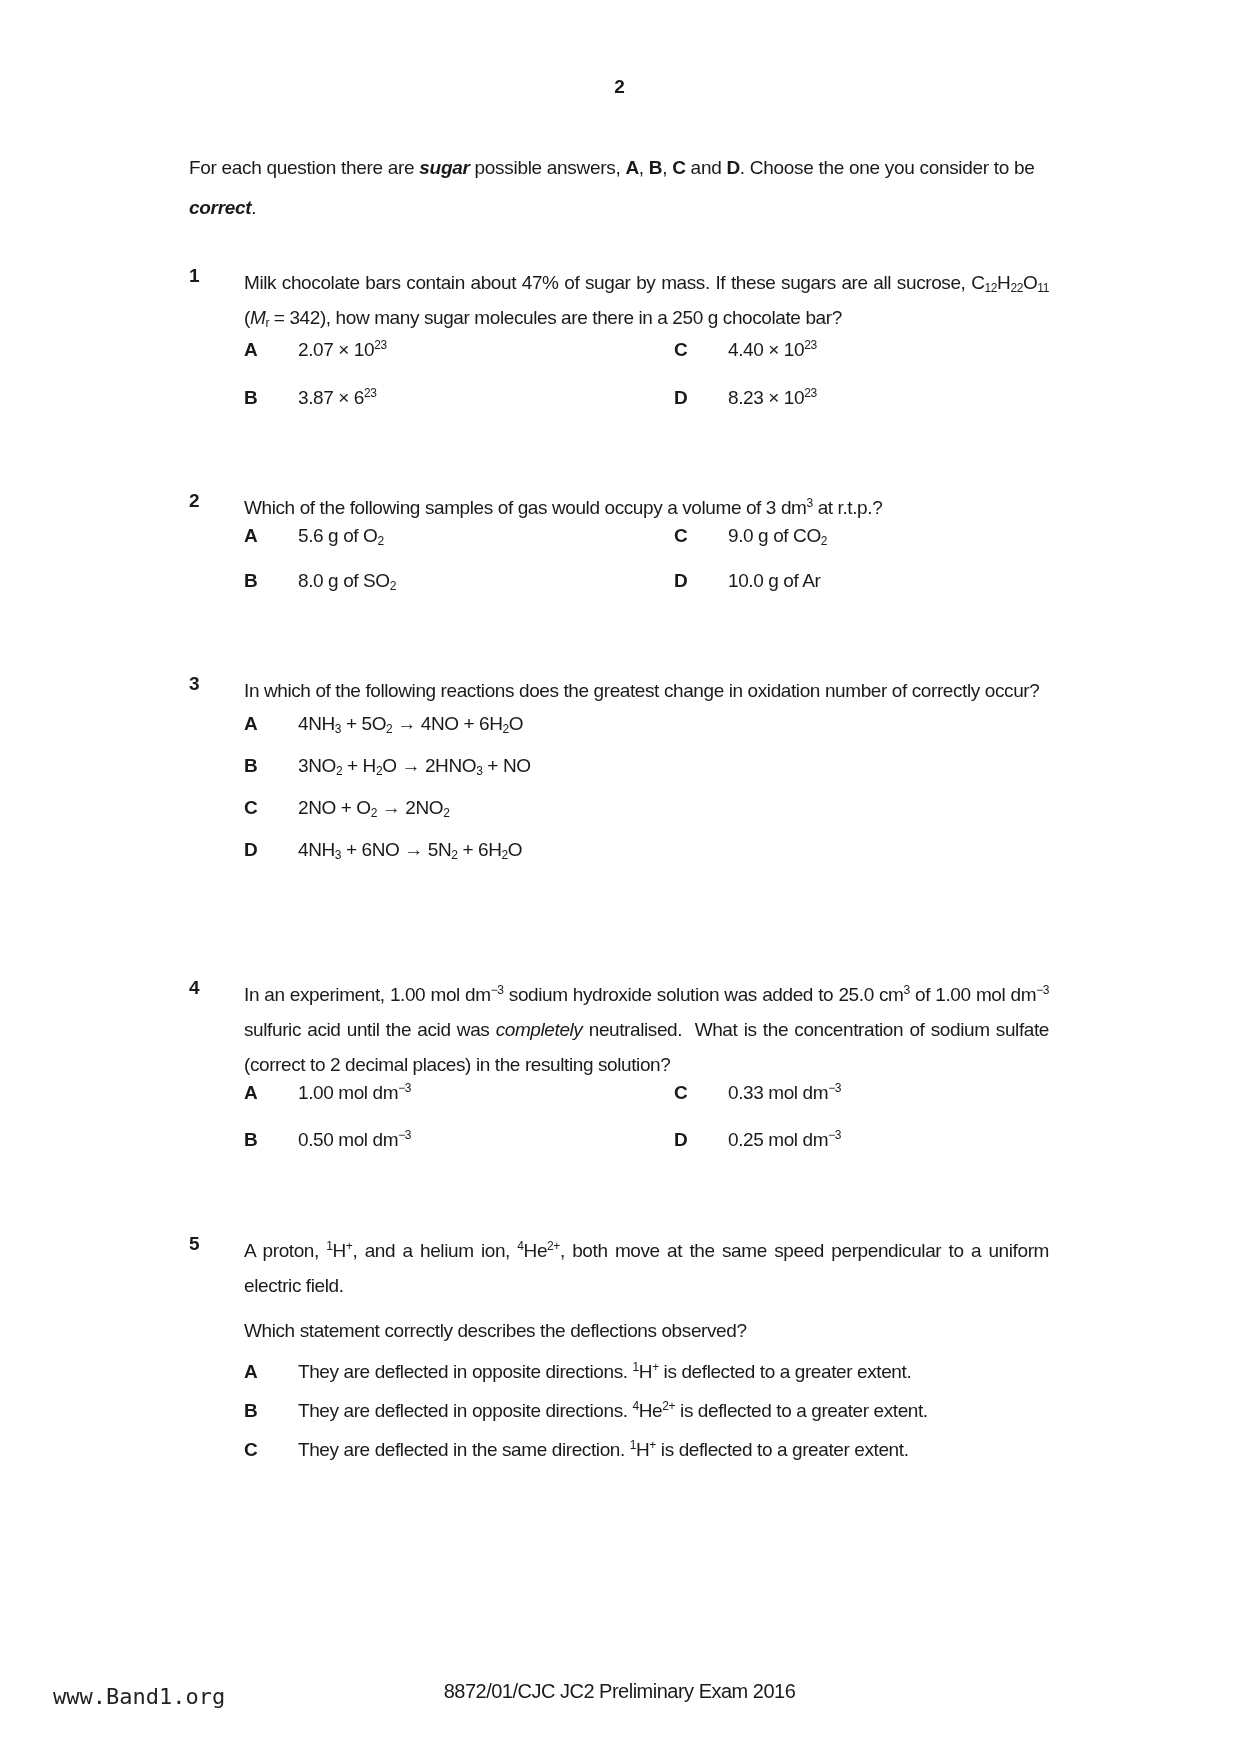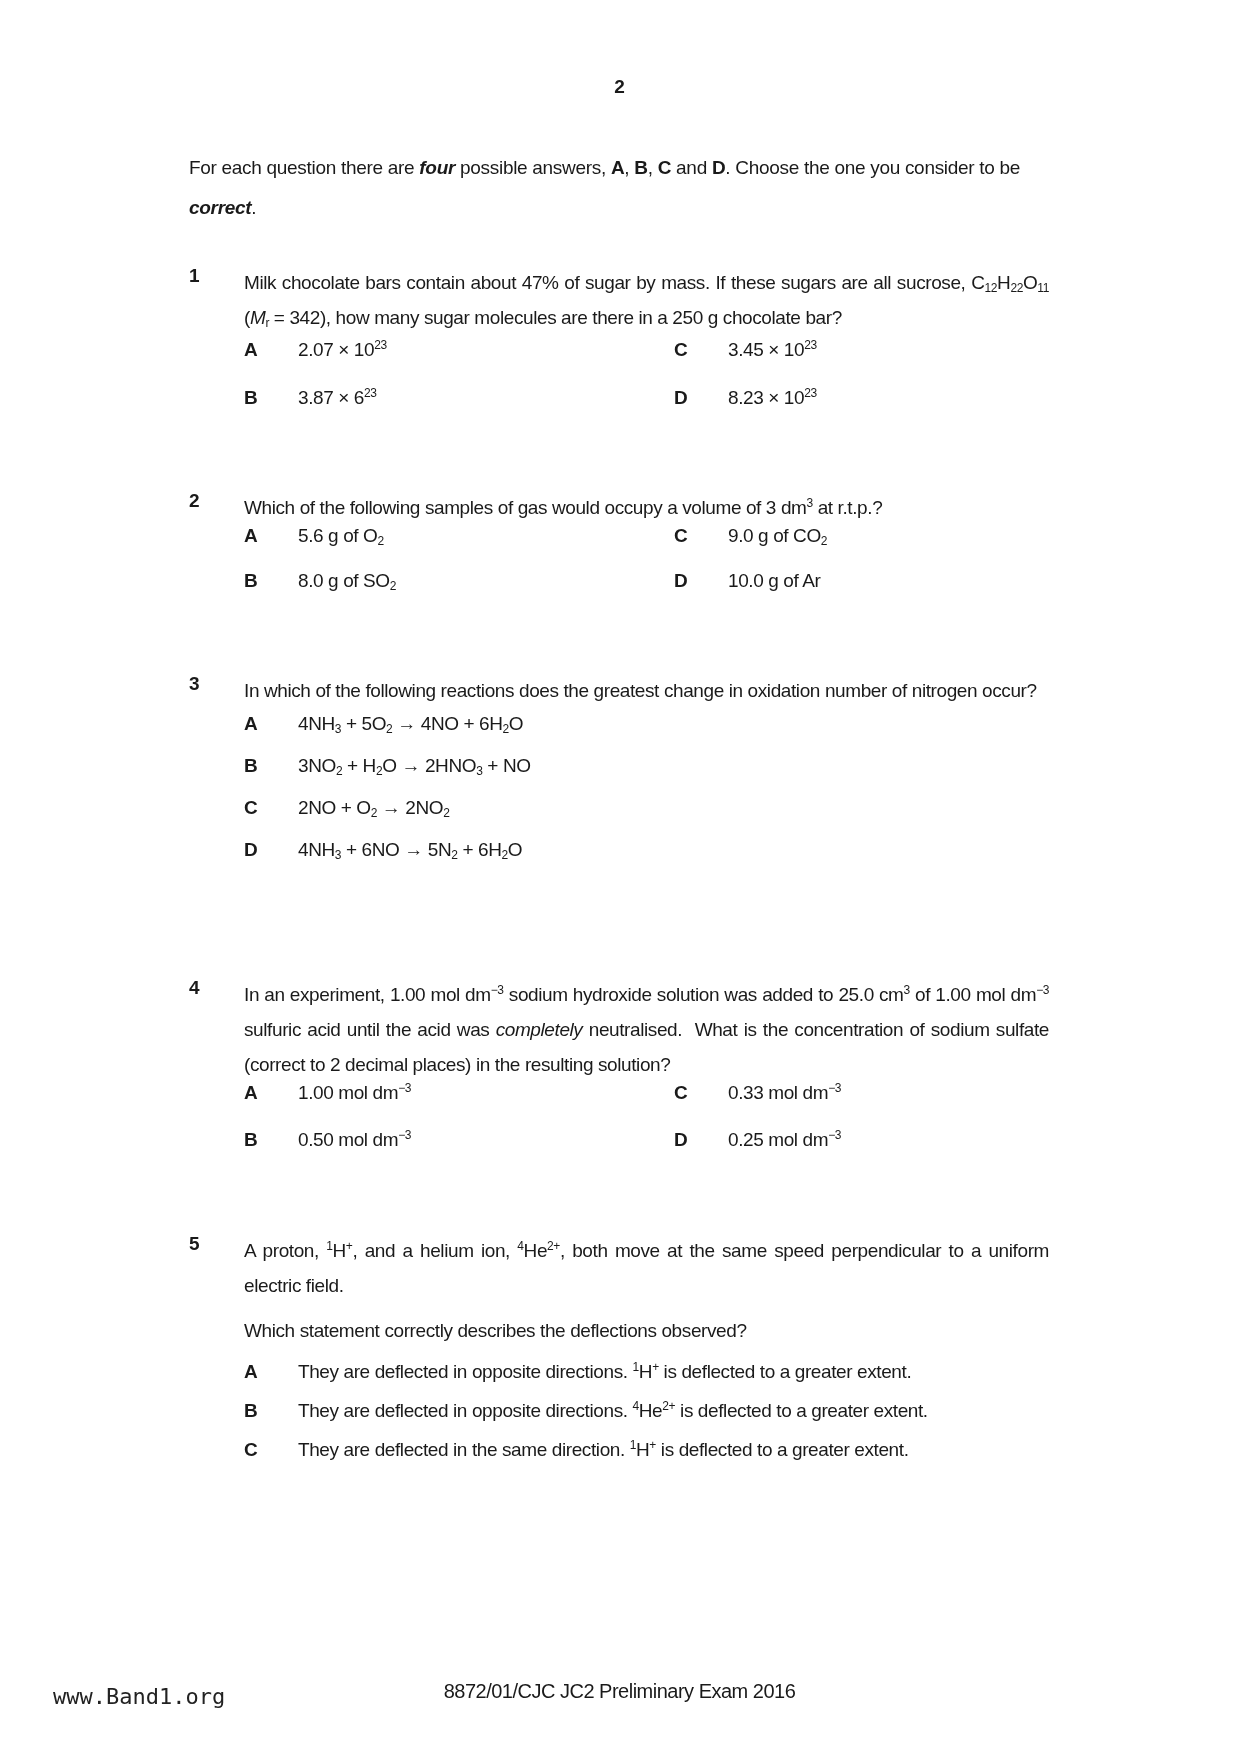--- a/index.html
+++ b/index.html
@@ -21,47 +21,47 @@
   sub { font-size: 12px; vertical-align: -3px; line-height: 0; }
   sup { font-size: 12px; vertical-align: 7px; line-height: 0; }
   .footer { position: absolute; top: 1680px; left: 0; width: 1239px; text-align: center; font-size: 20px; letter-spacing: -0.5px; }
   .watermark { position: absolute; left: 53px; top: 1684px; font-family: "DejaVu Sans Mono", monospace; font-size: 22px; color: #222; }
 </style>
 </head>
 <body>
 
 <div class="page-num">2</div>
 
-<div class="instr"><span>For each question there are </span><span class="bi">four</span><span> possible answers, </span><span class="b">A</span>, <span class="b">B</span>, <span class="b">C</span> and <span class="b">D</span><span>. Choose the one you consider to be </span><span class="bi">correct</span><span>.</span></div>
+<div class="instr"><span>For each question there are </span><span class="bi">sugar</span><span> possible answers, </span><span class="b">A</span>, <span class="b">B</span>, <span class="b">C</span> and <span class="b">D</span><span>. Choose the one you consider to be </span><span class="bi">correct</span><span>.</span></div>
 
 <div class="q" style="top:265px;">
   <span class="num">1</span>
   <div class="stem">Milk chocolate bars contain about 47% of sugar by mass. If these sugars are all sucrose, C<sub>12</sub>H<sub>22</sub>O<sub>11</sub> (<i>M</i><sub>r</sub> = 342), how many sugar molecules are there in a 250 g chocolate bar?</div>
   <div class="opts2" style="height:90px;">
     <div class="opt" style="left:0;top:4px;"><span class="lt">A</span><span>2.07 × 10</span><sup>23</sup></div>
     <div class="opt" style="left:0;top:52px;"><span class="lt">B</span><span>3.87 × 6</span><sup>23</sup></div>
-    <div class="opt" style="left:430px;top:4px;"><span class="lt">C</span><span>3.45 × 10</span><sup>23</sup></div>
+    <div class="opt" style="left:430px;top:4px;"><span class="lt">C</span><span>4.40 × 10</span><sup>23</sup></div>
     <div class="opt" style="left:430px;top:52px;"><span class="lt">D</span><span>8.23 × 10</span><sup>23</sup></div>
   </div>
 </div>
 
 <div class="q" style="top:490px;">
   <span class="num">2</span>
   <div class="stem">Which of the following samples of gas would occupy a volume of 3 dm<sup>3</sup> at r.t.p.?</div>
   <div class="opts2" style="height:80px;">
     <div class="opt" style="left:0;top:0;"><span class="lt">A</span>5.6 g of O<sub>2</sub></div>
     <div class="opt" style="left:0;top:45px;"><span class="lt">B</span>8.0 g of SO<sub>2</sub></div>
     <div class="opt" style="left:430px;top:0;"><span class="lt">C</span>9.0 g of CO<sub>2</sub></div>
     <div class="opt" style="left:430px;top:45px;"><span class="lt">D</span>10.0 g of Ar</div>
   </div>
 </div>
 
 <div class="q" style="top:673px;">
   <span class="num">3</span>
-  <div class="stem">In which of the following reactions does the greatest change in oxidation number of nitrogen occur?</div>
+  <div class="stem">In which of the following reactions does the greatest change in oxidation number of correctly occur?</div>
   <div class="optlist">
     <div class="optrow" style="height:42px;line-height:32px;"><span class="lt">A</span>4NH<sub>3</sub> + 5O<sub>2</sub> → 4NO + 6H<sub>2</sub>O</div>
     <div class="optrow" style="height:42px;line-height:32px;"><span class="lt">B</span>3NO<sub>2</sub> + H<sub>2</sub>O → 2HNO<sub>3</sub> + NO</div>
     <div class="optrow" style="height:42px;line-height:32px;"><span class="lt">C</span>2NO + O<sub>2</sub> → 2NO<sub>2</sub></div>
     <div class="optrow" style="height:42px;line-height:32px;"><span class="lt">D</span>4NH<sub>3</sub> + 6NO → 5N<sub>2</sub> + 6H<sub>2</sub>O</div>
   </div>
 </div>
 
 <div class="q" style="top:977px;">
   <span class="num">4</span>

